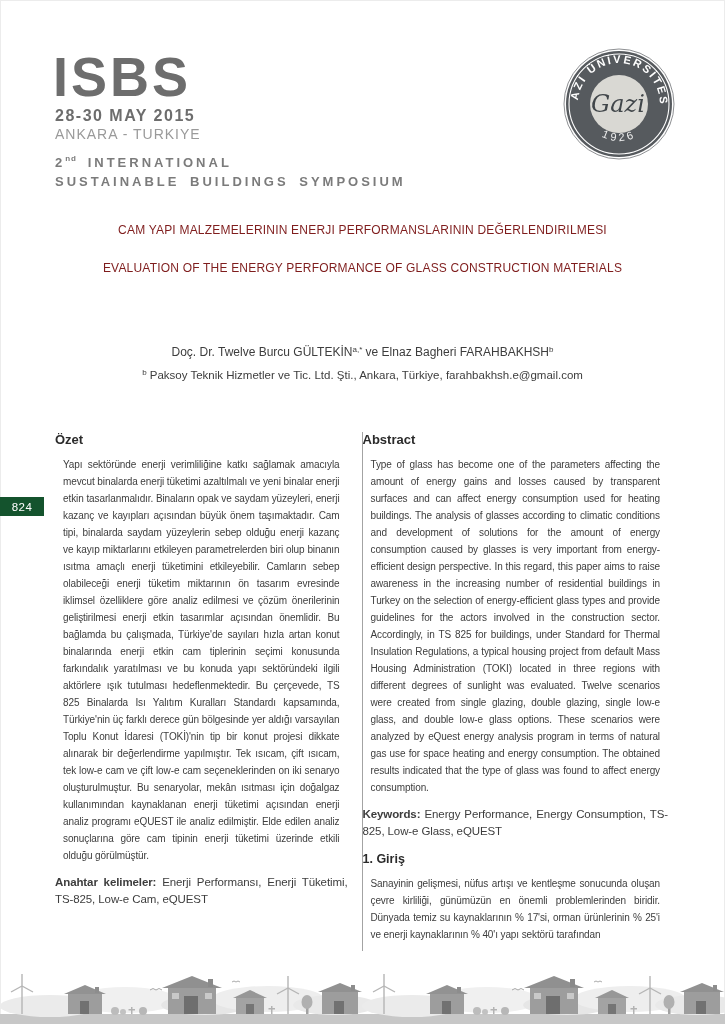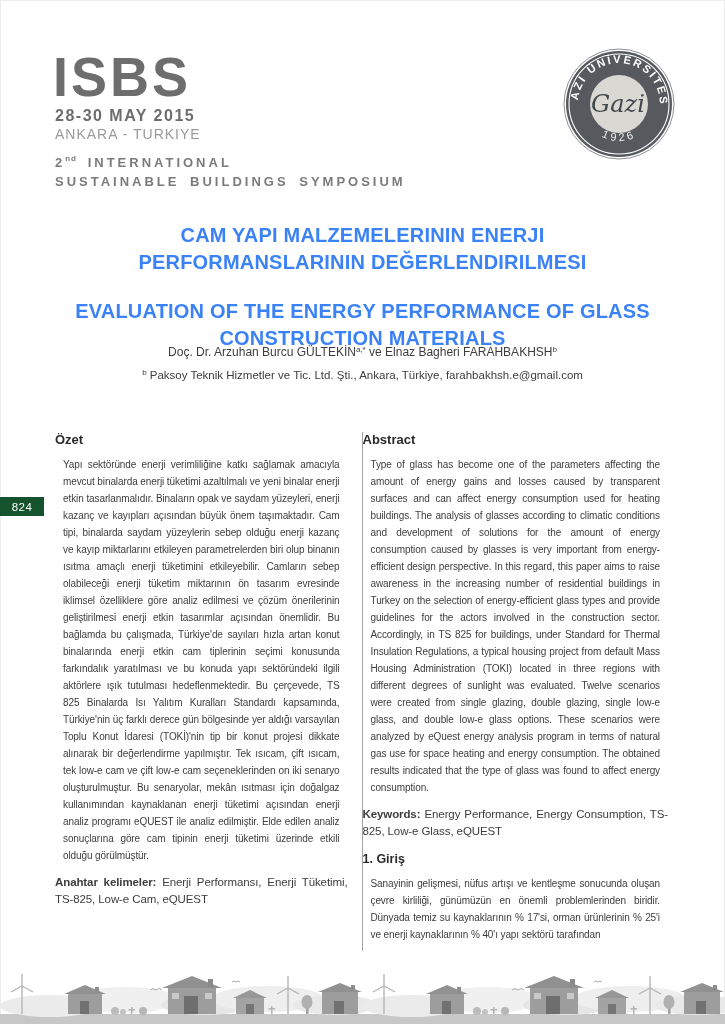--- a/index.html
+++ b/index.html
@@ -19,21 +19,21 @@
     transform:scaleY(1.02);margin:0 0 4px -2px;
   }
   .isbs-dates{font-size:16px;font-weight:bold;color:#6d6d6d;letter-spacing:1.5px;margin-top:2px;}
   .isbs-location{font-size:14px;color:#9a9a9a;letter-spacing:1px;margin-top:3px;}
   .isbs-edition{font-size:13px;font-weight:bold;color:#7b7b7b;letter-spacing:3px;word-spacing:4px;margin-top:12px;line-height:1.45;}
   .isbs-edition sup{font-size:8px;vertical-align:6px;letter-spacing:1px;}
   .seal{margin-top:-2px;}
 
   
   .titles{position:absolute;top:222px;left:55px;right:55px;text-align:center;}
-  .title{font-size:20px;font-weight:bold;color:#3b82f6;line-height:1.35;margin:0 auto;max-width:580px;letter-spacing:.2px;}
+  .title{font-size:12px;font-weight:normal;color:#7f1d1d;line-height:1.35;margin:0 auto;max-width:580px;letter-spacing:.2px;}
   .title + .title{margin-top:22px;}
   .authors{position:absolute;top:340px;left:40px;right:40px;text-align:center;line-height:19.5px;}
   .author-line{font-size:12px;color:#3d3d3d;}
   .affil-line{font-size:11.5px;color:#3d3d3d;}
   .authors sup{font-size:8px;vertical-align:4px;}
 
   
   .columns{position:absolute;top:432px;left:55px;right:57px;display:flex;}
   .col{width:50%;box-sizing:border-box;}
   .col-left{padding-right:14px;}
@@ -89,21 +89,21 @@
     </div>
   </div>
 
   <div class="titles">
     <div class="title">CAM YAPI MALZEMELERININ ENERJI PERFORMANSLARININ DEĞERLENDIRILMESI</div>
     <div class="title">EVALUATION OF THE ENERGY PERFORMANCE OF GLASS CONSTRUCTION MATERIALS</div>
   </div>
 
   <div class="authors">
     <div class="author-line">
-      <span>Doç. Dr. Arzuhan Burcu GÜLTEKİN</span><sup>a,*</sup><span> ve </span><span>Elnaz Bagheri FARAHBAKHSH</span><sup>b</sup>
+      <span>Doç. Dr. Twelve Burcu GÜLTEKİN</span><sup>a,*</sup><span> ve </span><span>Elnaz Bagheri FARAHBAKHSH</span><sup>b</sup>
     </div>
     <div class="affil-line">
       <sup>b</sup><span> Paksoy Teknik Hizmetler ve Tic. Ltd. Şti., Ankara, Türkiye, farahbakhsh.e@gmail.com</span>
     </div>
   </div>
 
   <div class="columns">
     <div class="col col-left">
       <div class="col-heading">Özet</div>
       <p class="body-par">Yapı sektöründe enerji verimliliğine katkı sağlamak amacıyla mevcut binalarda enerji tüketimi azaltılmalı ve yeni binalar enerji etkin tasarlanmalıdır. Binaların opak ve saydam yüzeyleri, enerji kazanç ve kayıpları açısından büyük önem taşımaktadır. Cam tipi, binalarda saydam yüzeylerin sebep olduğu enerji kazanç ve kayıp miktarlarını etkileyen parametrelerden biri olup binanın ısıtma amaçlı enerji tüketimini etkileyebilir. Camların sebep olabileceği enerji tüketim miktarının ön tasarım evresinde iklimsel özelliklere göre analiz edilmesi ve çözüm önerilerinin geliştirilmesi enerji etkin tasarımlar açısından önemlidir. Bu bağlamda bu çalışmada, Türkiye'de sayıları hızla artan konut binalarında enerji etkin cam tiplerinin seçimi konusunda farkındalık yaratılması ve bu konuda yapı sektöründeki ilgili aktörlere ışık tutulması hedeflenmektedir. Bu çerçevede, TS 825 Binalarda Isı Yalıtım Kuralları Standardı kapsamında, Türkiye'nin üç farklı derece gün bölgesinde yer aldığı varsayılan Toplu Konut İdaresi (TOKİ)'nin tip bir konut projesi dikkate alınarak bir değerlendirme yapılmıştır. Tek ısıcam, çift ısıcam, tek low-e cam ve çift low-e cam seçeneklerinden on iki senaryo oluşturulmuştur. Bu senaryolar, mekân ısıtması için doğalgaz kullanımından kaynaklanan enerji tüketimi açısından enerji analiz programı eQUEST ile analiz edilmiştir. Elde edilen analiz sonuçlarına göre cam tipinin enerji tüketimi üzerinde etkili olduğu görülmüştür.</p>

